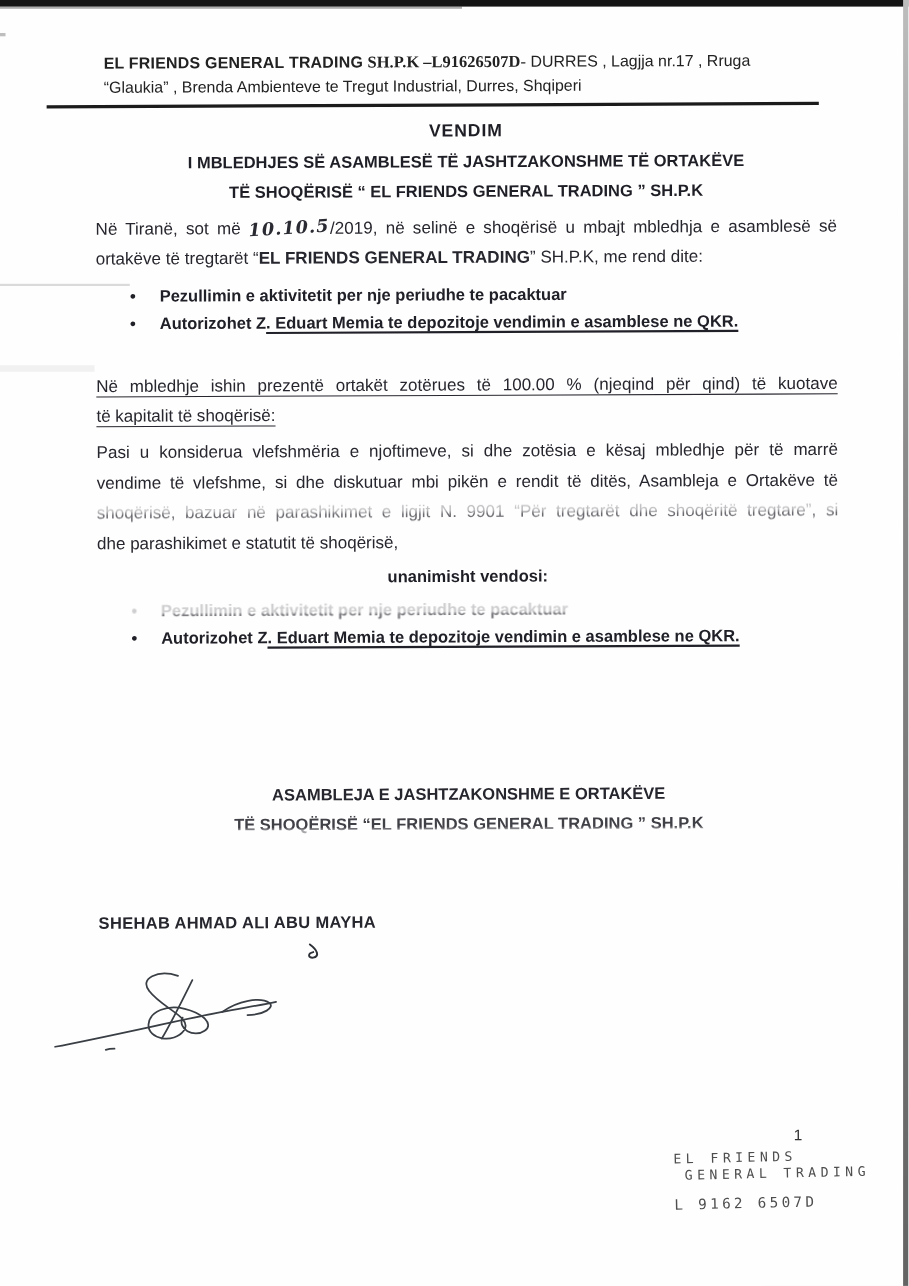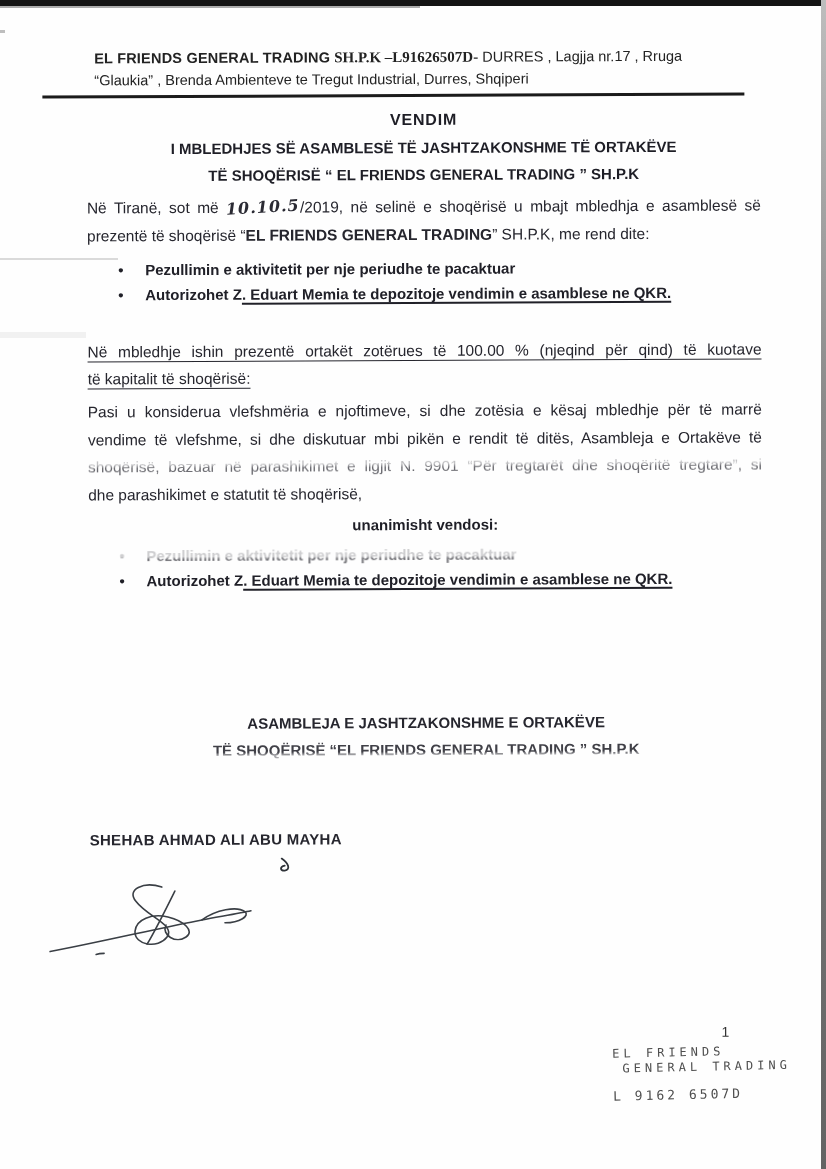--- a/index.html
+++ b/index.html
@@ -98,21 +98,21 @@
       <br>
       <span>“Glaukia” , Brenda  Ambienteve te Tregut Industrial, Durres, Shqiperi</span>
     </div>
     <div class="rule"></div>
 
     <div class="col center doc-title">VENDIM</div>
     <div class="col center doc-sub1">I MBLEDHJES SË ASAMBLESË TË JASHTZAKONSHME TË ORTAKËVE</div>
     <div class="col center doc-sub2">TË SHOQËRISË “ EL FRIENDS GENERAL TRADING ” SH.P.K</div>
 
     <div class="col body-line j intro-1"><span>Në Tiranë, sot më</span> <span class="hand">10.10.5</span><span>/2019, në selinë e shoqërisë u mbajt mbledhja e asamblesë së</span></div>
-    <div class="col body-line intro-2"><span>prezentë të shoqërisë “</span><span class="b">EL FRIENDS GENERAL TRADING</span><span>” SH.P.K, me rend dite:</span></div>
+    <div class="col body-line intro-2"><span>ortakëve të tregtarët “</span><span class="b">EL FRIENDS GENERAL TRADING</span><span>” SH.P.K, me rend dite:</span></div>
 
     <div class="bullets list1">
       <div class="bullet-item">
         <span class="bullet-dot">•</span>
         <span>Pezullimin e aktivitetit per nje periudhe te pacaktuar</span>
       </div>
       <div class="bullet-item">
         <span class="bullet-dot">•</span>
         <span>Autorizohet Z</span><span class="u">. Eduart Memia te depozitoje vendimin e asamblese ne QKR.</span>
       </div>

